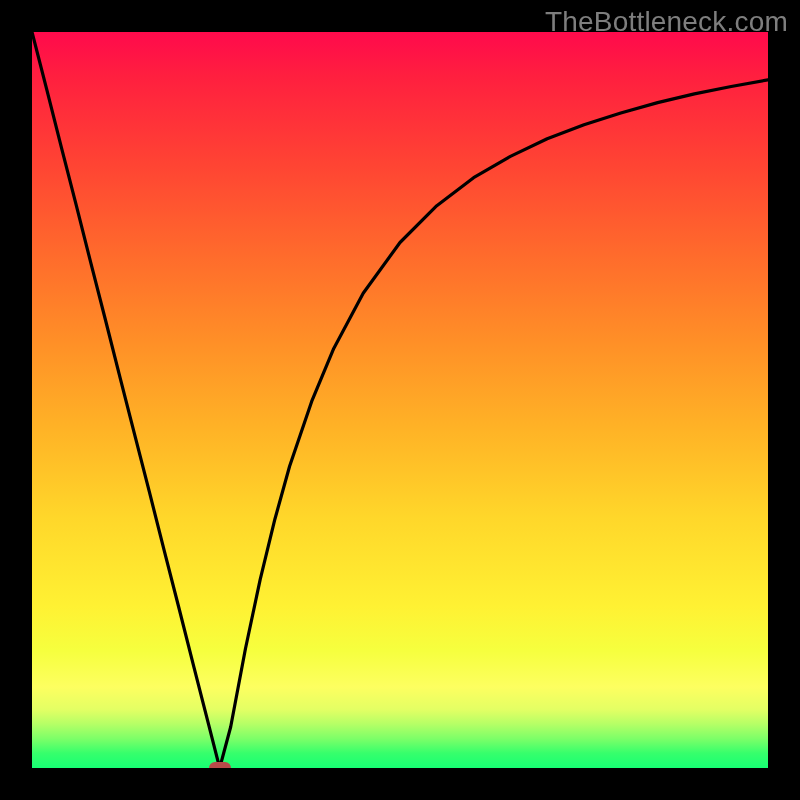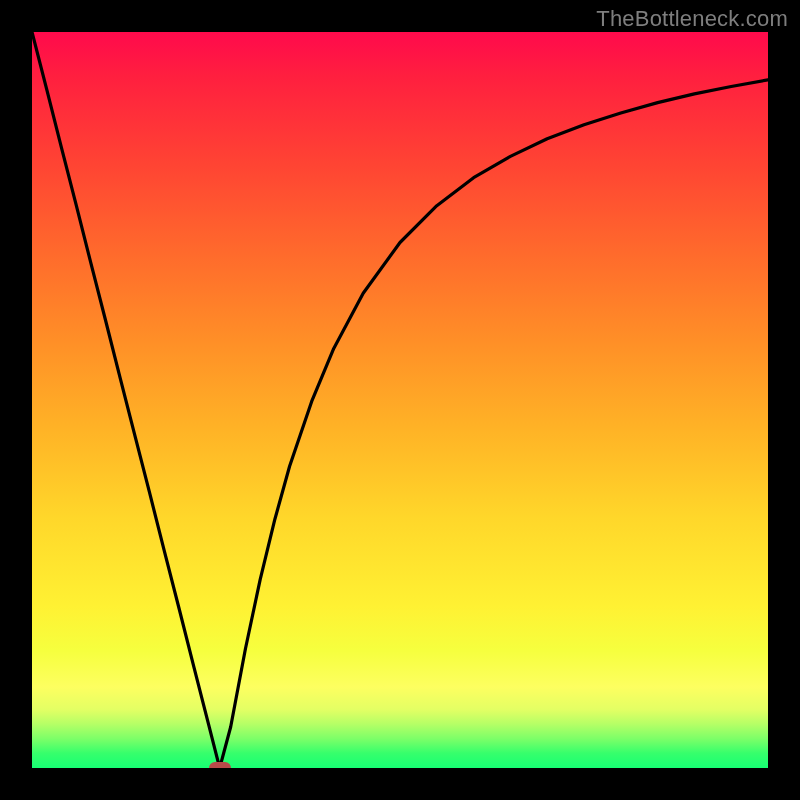--- a/index.html
+++ b/index.html
@@ -59,21 +59,21 @@
     height: 12px;
     border-radius: 6px;
     background: #b84a4a;
     transform: translate(-50%, -50%);
   }
   .watermark {
     position: absolute;
     top: 6px;
     right: 12px;
     color: #7e7e7e;
-    font-size: 22px;
+    font-size: 28px;
     letter-spacing: 0.2px;
     user-select: none;
   }
 </style>
 </head>
 <body>
 
 <div class="frame">
   <div class="watermark">TheBottleneck.com</div>
 

